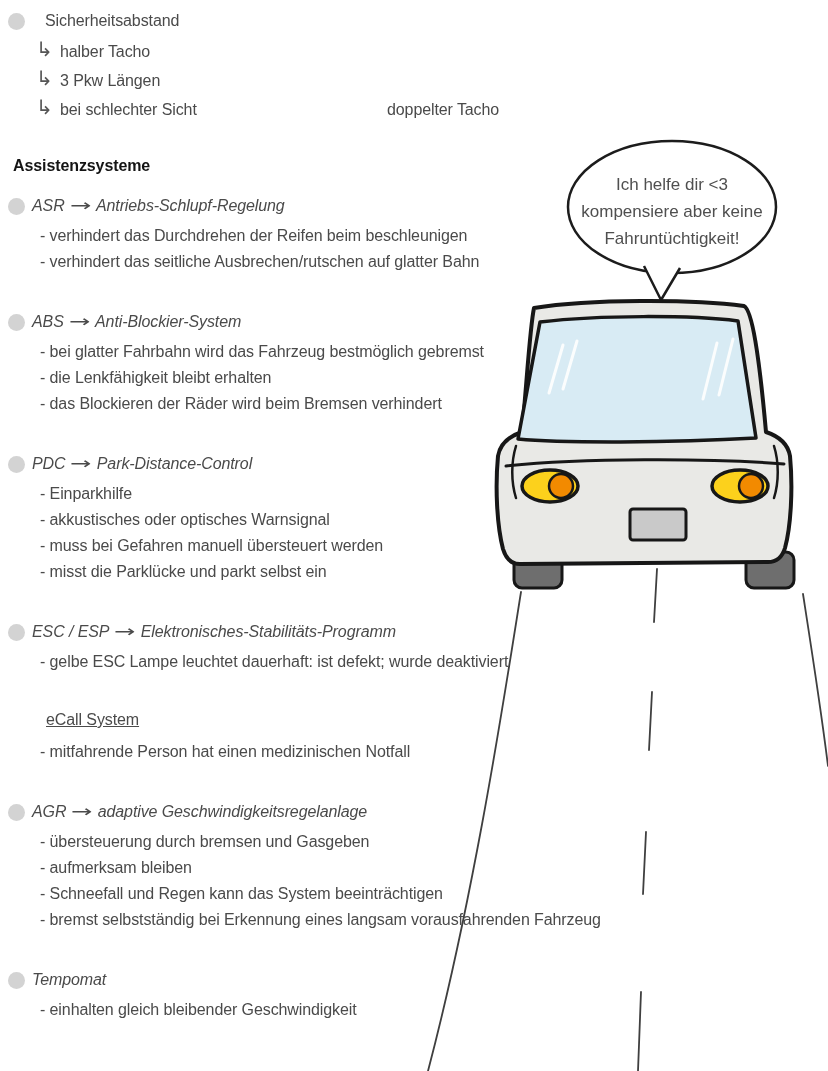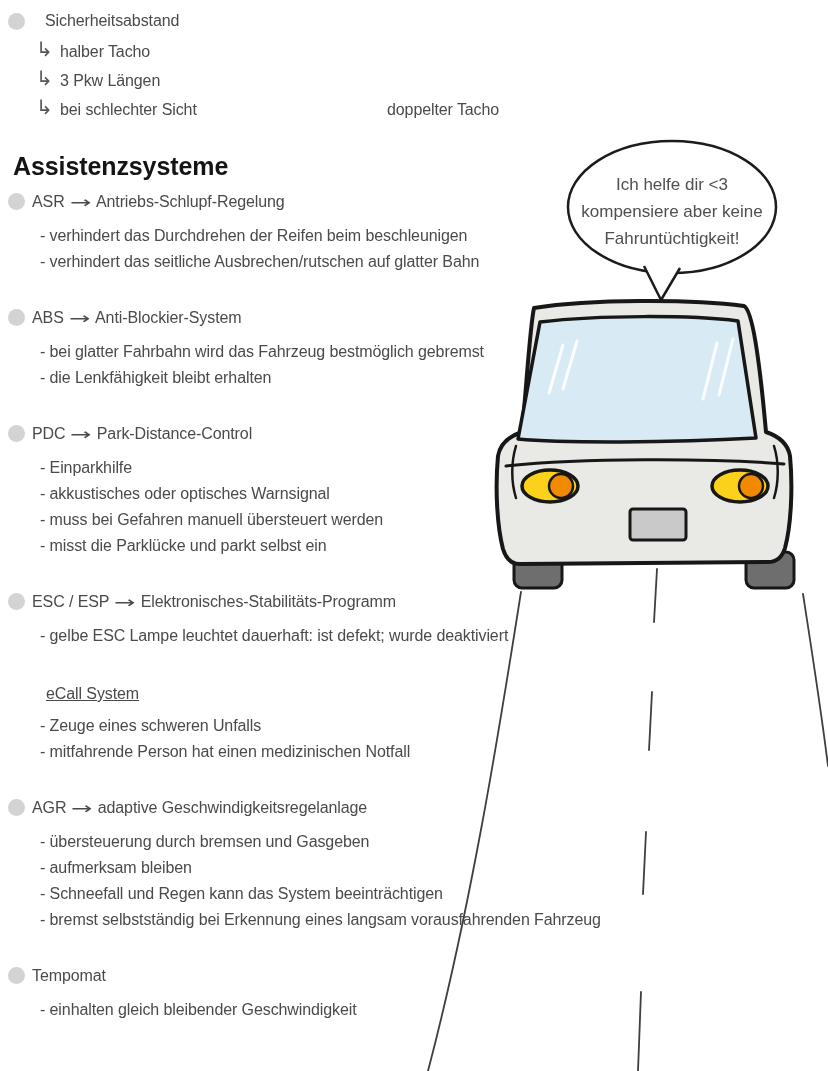--- a/index.html
+++ b/index.html
@@ -21,25 +21,25 @@
   .bullet { width: 17px; height: 17px; border-radius: 50%; background: #d3d3d3; flex: 0 0 17px; }
 
   .sub-rows { margin-top: 5px; }
   .sub-row { display: flex; align-items: center; height: 29px; padding-left: 28px; }
   .branch {
     width: 24px; flex: 0 0 24px; font-size: 20px; color: #565656;
     font-family: "DejaVu Sans", sans-serif; line-height: 1; margin-top: -5px;
   }
   .sub-label { width: 327px; }
 
-  .page-heading { margin: 30px 0 0 5px; font-size: 25px; line-height: 24px; color: #141414; font-weight: bold; }
+  .page-heading { margin: 30px 0 0 5px; font-size: 16px; line-height: 24px; color: #141414; font-weight: bold; }
 
   .sys { margin-top: 34px; }
   .sys.first { margin-top: 15px; }
-  .sys-header { display: flex; align-items: flex-start; height: 22px; }
+  .sys-header { display: flex; align-items: flex-end; height: 22px; font-style: italic; }
   .sys-header .bullet { margin-right: 7px; }
   .arrow {
     display: inline-block; transform: scaleX(1.6); margin: 0 9px;
     font-family: "DejaVu Sans", sans-serif; color: #4a4a4a;
   }
   .plain-title { margin-left: 38px; height: 22px; display: flex; align-items: center; text-decoration: underline; }
   .items { margin-top: 8px; margin-left: 32px; }
   .item { line-height: 26px; white-space: nowrap; }
 </style>
 </head>
@@ -131,20 +131,21 @@
   <section class="sys">
     <div class="sys-header">
       <span class="bullet"></span>
       <span>ABS</span>
       <span class="arrow">→</span>
       <span>Anti-Blockier-System</span>
     </div>
     <div class="items">
       <div class="item">- bei glatter Fahrbahn wird das Fahrzeug bestmöglich gebremst</div>
       <div class="item">- die Lenkfähigkeit bleibt erhalten</div>
+      <div class="item">- das Blockieren der Räder wird beim Bremsen verhindert</div>
     </div>
   </section>
 
   <section class="sys">
     <div class="sys-header">
       <span class="bullet"></span>
       <span>PDC</span>
       <span class="arrow">→</span>
       <span>Park-Distance-Control</span>
     </div>
@@ -166,21 +167,20 @@
     <div class="items">
       <div class="item">- gelbe ESC Lampe leuchtet dauerhaft: ist defekt; wurde deaktiviert</div>
     </div>
   </section>
 
   <section class="sys">
     <div class="plain-title">
       <span>eCall System</span>
     </div>
     <div class="items">
-      <div class="item">- Zeuge eines schweren Unfalls</div>
       <div class="item">- mitfahrende Person hat einen medizinischen Notfall</div>
     </div>
   </section>
 
   <section class="sys">
     <div class="sys-header">
       <span class="bullet"></span>
       <span>AGR</span>
       <span class="arrow">→</span>
       <span>adaptive Geschwindigkeitsregelanlage</span>

